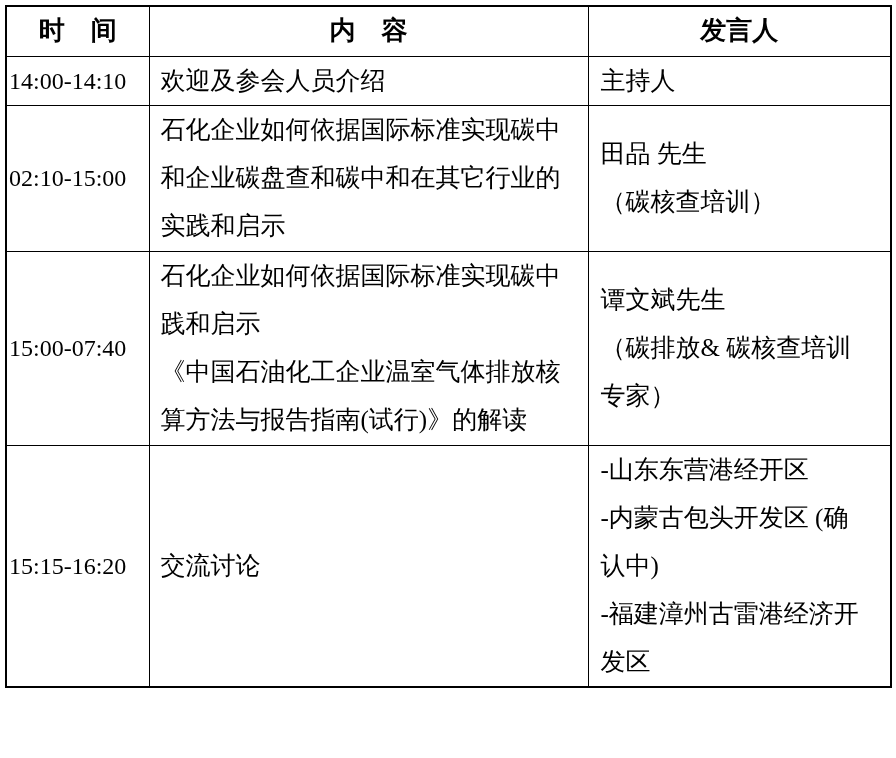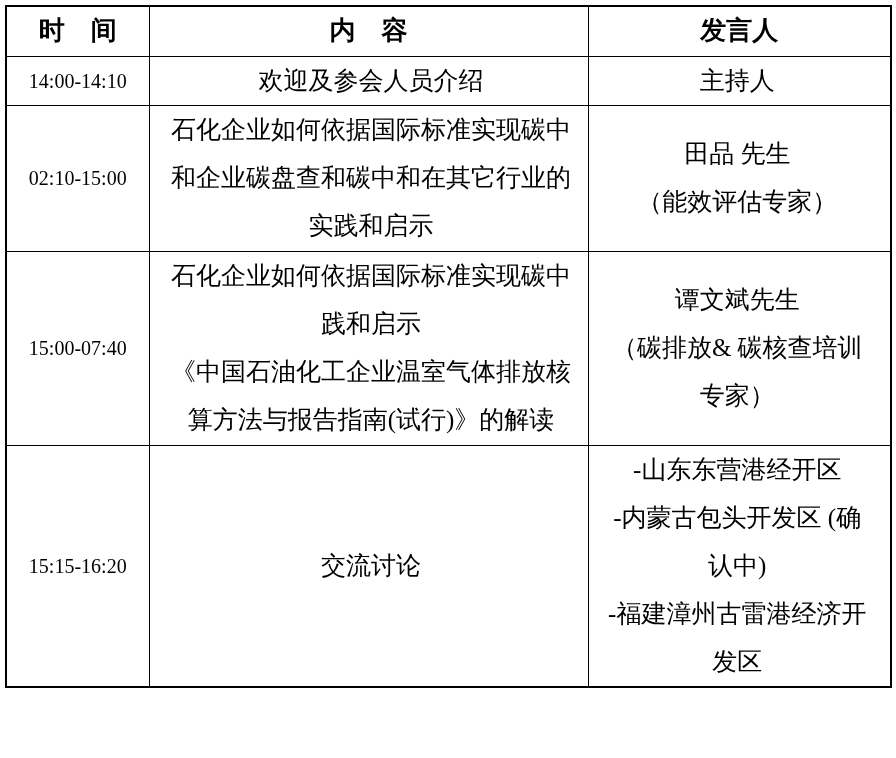--- a/index.html
+++ b/index.html
@@ -47,36 +47,36 @@
   tr.r-4      { height: 59px;  }
 
   th.hcell {
     font-size: 26px;
     font-weight: bold;
     text-align: center;
     line-height: 46px;
     white-space: pre-line;
   }
   td.time-cell {
-    font-size: 20px;
-    text-align: center;
+    font-size: 24px;
+    text-align: left;
     line-height: 46px;
     white-space: pre-line;
     padding: 0 2px;
   }
   td.content-cell {
     font-size: 25px;
-    text-align: center;
+    text-align: left;
     line-height: 48px;
     white-space: pre-line;
     padding: 0 6px 0 11px;
   }
   td.speaker-cell {
     font-size: 25px;
-    text-align: center;
+    text-align: left;
     line-height: 48px;
     white-space: pre-line;
     padding: 0 16px 0 12px;
   }
 </style>
 </head>
 <body>
 
 <div class="page">
   <table class="agenda">
@@ -97,21 +97,21 @@
         <td class="time-cell">14:00-14:10</td>
         <td class="content-cell">欢迎及参会人员介绍</td>
         <td class="speaker-cell">主持人</td>
       </tr>
       <tr class="r-1">
         <td class="time-cell">02:10-15:00</td>
         <td class="content-cell">石化企业如何依据国际标准实现碳中
 和企业碳盘查和碳中和在其它行业的
 实践和启示</td>
         <td class="speaker-cell">田品 先生
-（能效评估专家）</td>
+（碳核查培训）</td>
       </tr>
       <tr class="r-2">
         <td class="time-cell">15:00-07:40</td>
         <td class="content-cell">石化企业如何依据国际标准实现碳中
 践和启示
 《中国石油化工企业温室气体排放核
 算方法与报告指南(试行)》的解读</td>
         <td class="speaker-cell">谭文斌先生
 （碳排放&amp; 碳核查培训
 专家）</td>

